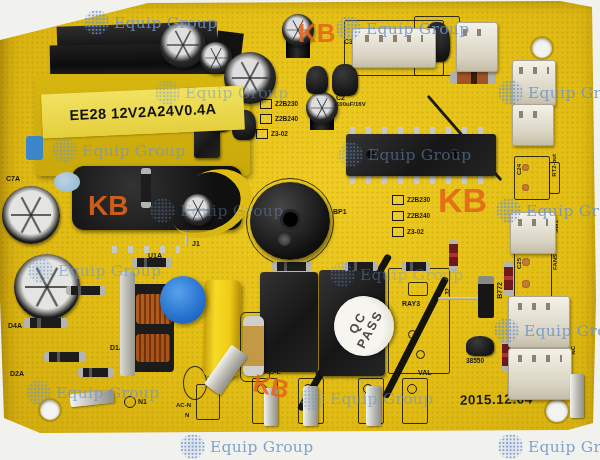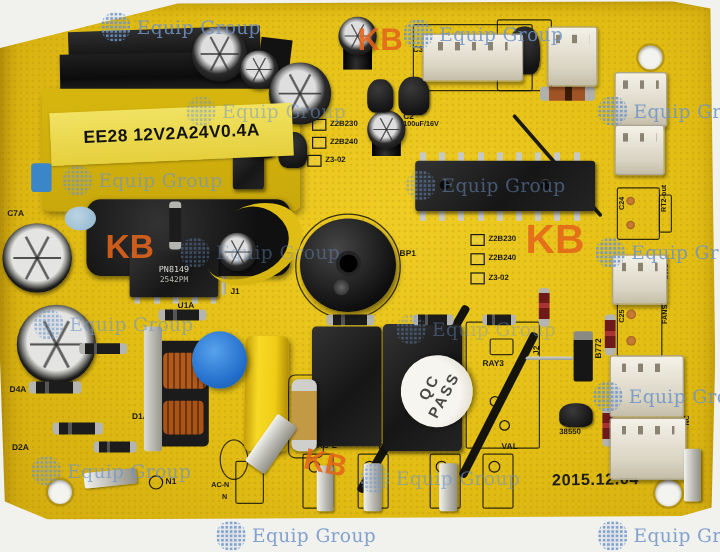--- a/index.html
+++ b/index.html
@@ -96,24 +96,20 @@
   <div class="a" style="left:170px;top:112px;width:18px;height:20px;background:#3f98d0;border-radius:3px;z-index:8"></div>
 
   <div class="a pinrow" style="left:350px;top:127px;width:144px;height:8px"></div>
   <div class="a pinrow" style="left:350px;top:176px;width:144px;height:8px"></div>
   <div class="a blk" style="left:346px;top:134px;width:150px;height:42px"></div>
   <div class="a" style="left:366px;top:149px;width:9px;height:9px;border-radius:50%;background:#0a0a0a;box-shadow:inset 0 1px 1px #444;z-index:9"></div>
   <div class="a" style="left:450px;top:149px;width:9px;height:9px;border-radius:50%;background:#0a0a0a;box-shadow:inset 0 1px 1px #444;z-index:9"></div>
 
   <div class="a pinrow" style="left:112px;top:205px;width:68px;height:7px"></div>
   <div class="a pinrow" style="left:112px;top:246px;width:68px;height:7px"></div>
-  <div class="a blk" style="left:108px;top:210px;width:74px;height:38px;display:flex;flex-direction:column;align-items:center;justify-content:center">
-    <span style="font-size:7px;color:#d8d8d2;font-family:'DejaVu Sans Mono',monospace">PN8149</span>
-    <span style="font-size:6.5px;color:#b9b9b2;font-family:'DejaVu Sans Mono',monospace">2542PM</span>
-  </div>
   <div class="a blk" style="left:194px;top:126px;width:26px;height:32px"></div>
 
   <div class="a outline" style="left:246px;top:178px;width:86px;height:86px;border-radius:50%"></div>
   <div class="a" style="left:250px;top:182px;width:80px;height:78px;border-radius:50%;background:radial-gradient(circle at 38% 32%,#464646,#0e0e0e 72%);z-index:9;box-shadow:2px 3px 5px rgba(0,0,0,.5)"></div>
   <div class="a" style="left:283px;top:212px;width:15px;height:15px;border-radius:50%;background:#000;box-shadow:0 0 0 3px #242424;z-index:10"></div>
   <div class="a" style="left:278px;top:233px;width:13px;height:13px;border-radius:50%;background:radial-gradient(#666,#222);z-index:10"></div>
 
   <div class="a blk" style="left:260px;top:272px;width:58px;height:100px;border-radius:4px"></div>
   <div class="a blk" style="left:319px;top:270px;width:66px;height:106px;border-radius:4px"></div>
   <div class="a qc" style="left:334px;top:296px;width:60px;height:60px">

